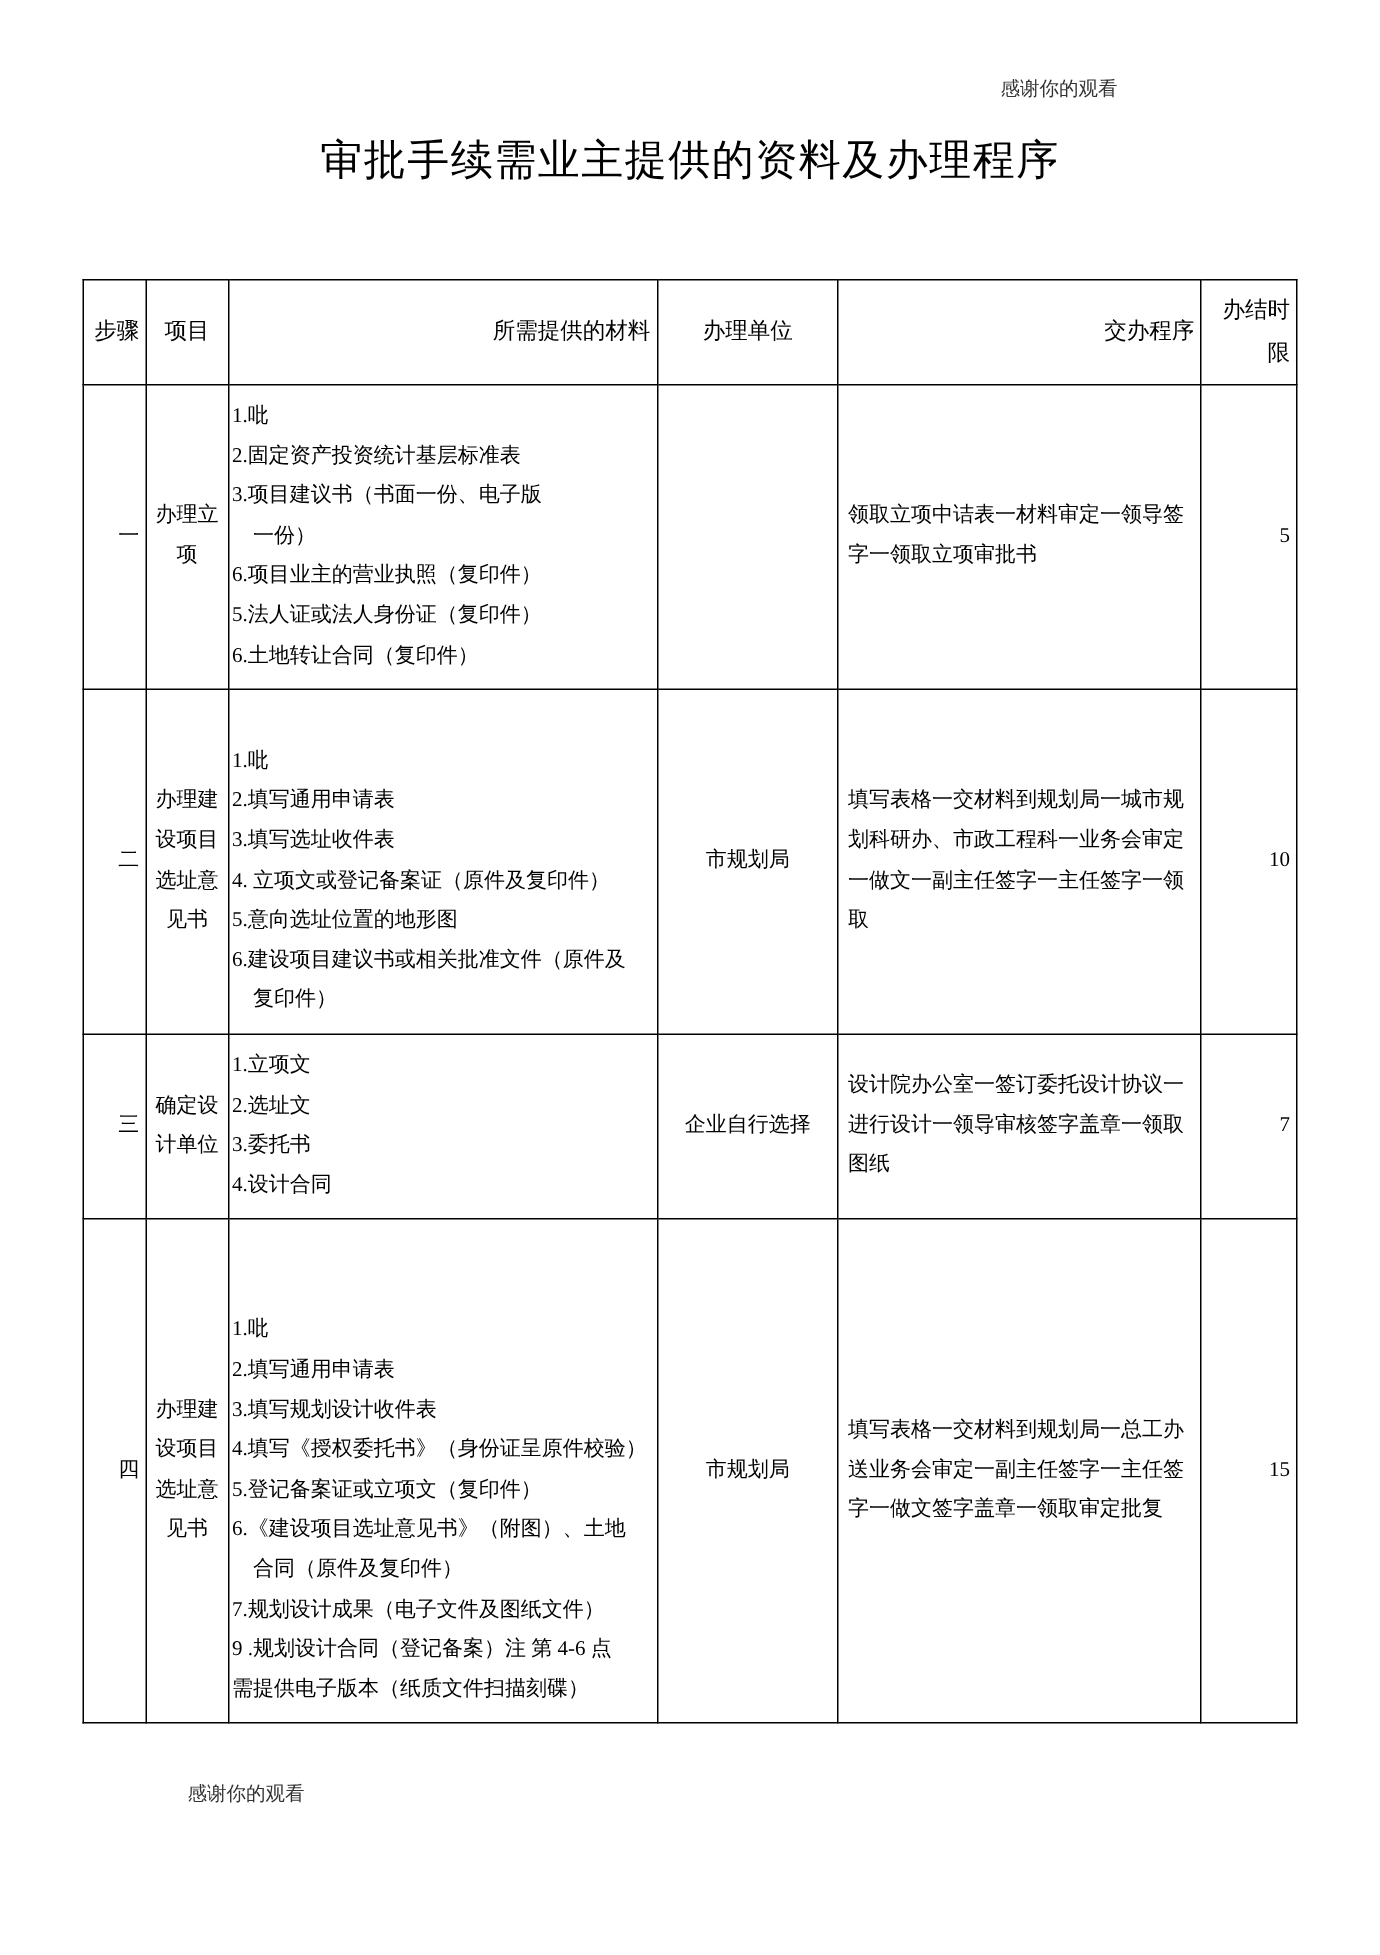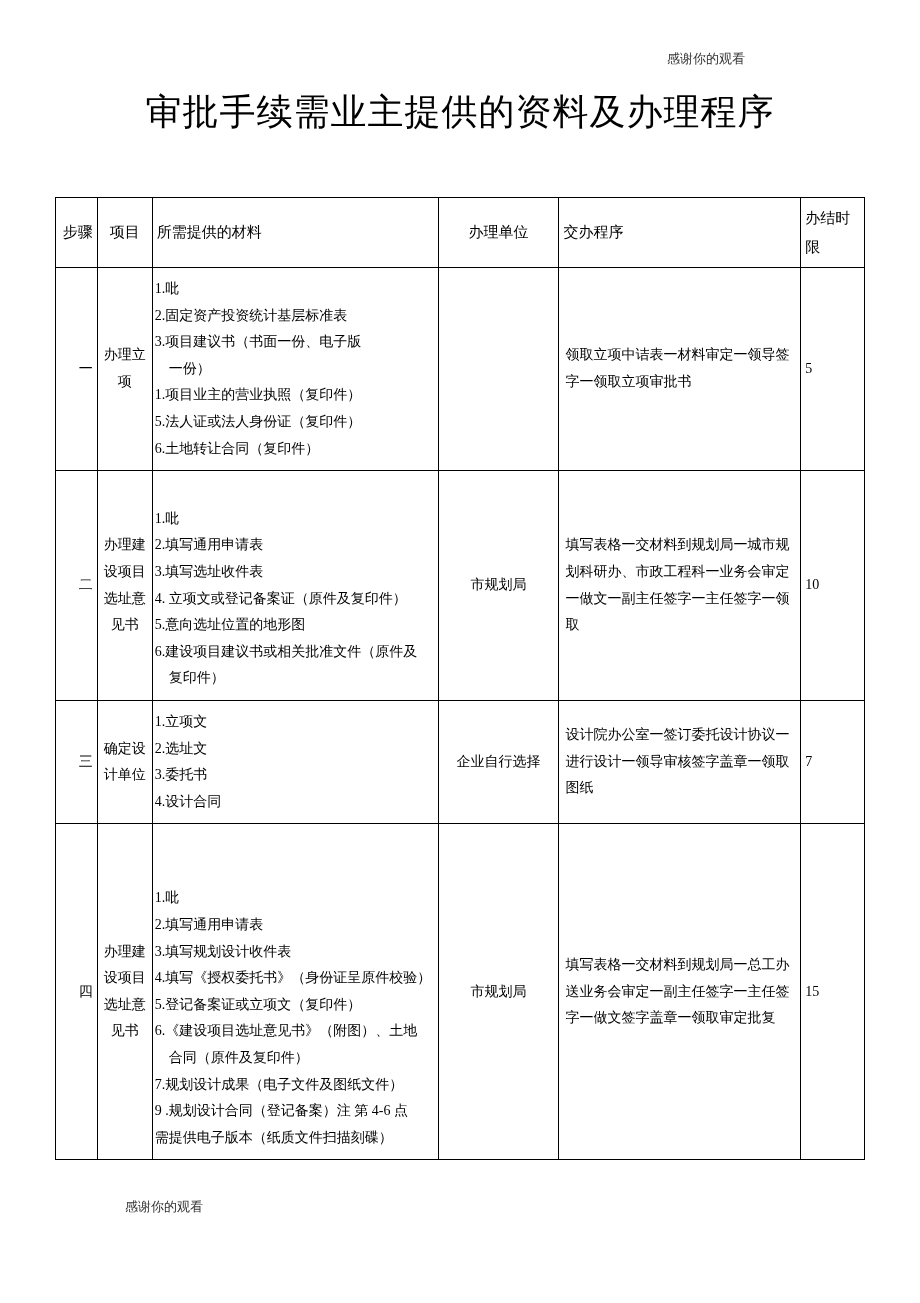--- a/index.html
+++ b/index.html
@@ -14,47 +14,47 @@
     }
     .header-note {
       text-align: right;
       font-size: 13px;
       color: #333;
       padding-right: 120px;
       margin-bottom: 20px;
     }
     .title {
       text-align: center;
-      font-size: 36px;
+      font-size: 28px;
       font-weight: normal;
       margin: 18px 0 60px 0;
       letter-spacing: 1px;
     }
     table {
       border-collapse: collapse;
       width: 100%;
       table-layout: fixed;
     }
     th, td {
       border: 1px solid #000;
       padding: 6px 4px;
       vertical-align: middle;
       line-height: 1.9;
     }
     th {
       font-weight: normal;
-      text-align: left;
+      text-align: right;
       font-size: 15px;
     }
     .col-step { width: 38px; text-align: right; }
     .col-project { width: 50px; text-align: center; }
     .col-materials { width: 260px; }
     .col-unit { width: 110px; text-align: center; }
     .col-proc { width: 220px; }
-    .col-deadline { width: 58px; text-align: left; }
+    .col-deadline { width: 58px; text-align: right; }
     .materials-cell { padding: 8px 4px 8px 2px; font-size: 14px; }
     .materials-cell .line { display:block; }
     .proc-cell { padding: 8px 6px; text-align: left; font-size: 14px; }
     .footer-note {
       font-size: 13px;
       color: #333;
       margin-top: 38px;
       padding-left: 70px;
     }
   </style>
@@ -78,21 +78,21 @@
   </thead>
   <tbody id="tbody">
   <tr>
         <td class="col-step">一</td>
         <td class="col-project">办理立项</td>
         <td class="col-materials materials-cell">
           <span class="line">1.吡</span>
           <span class="line">2.固定资产投资统计基层标准表</span>
           <span class="line">3.项目建议书（书面一份、电子版</span>
           <span class="line">　一份）</span>
-          <span class="line">1.项目业主的营业执照（复印件）</span>
+          <span class="line">6.项目业主的营业执照（复印件）</span>
           <span class="line">5.法人证或法人身份证（复印件）</span>
           <span class="line">6.土地转让合同（复印件）</span>
         </td>
         <td class="col-unit"></td>
         <td class="col-proc proc-cell">领取立项中诘表一材料审定一领导签字一领取立项审批书</td>
         <td class="col-deadline">5</td>
       </tr>
       <tr>
         <td class="col-step">二</td>
         <td class="col-project">办理建设项目选址意见书</td>

